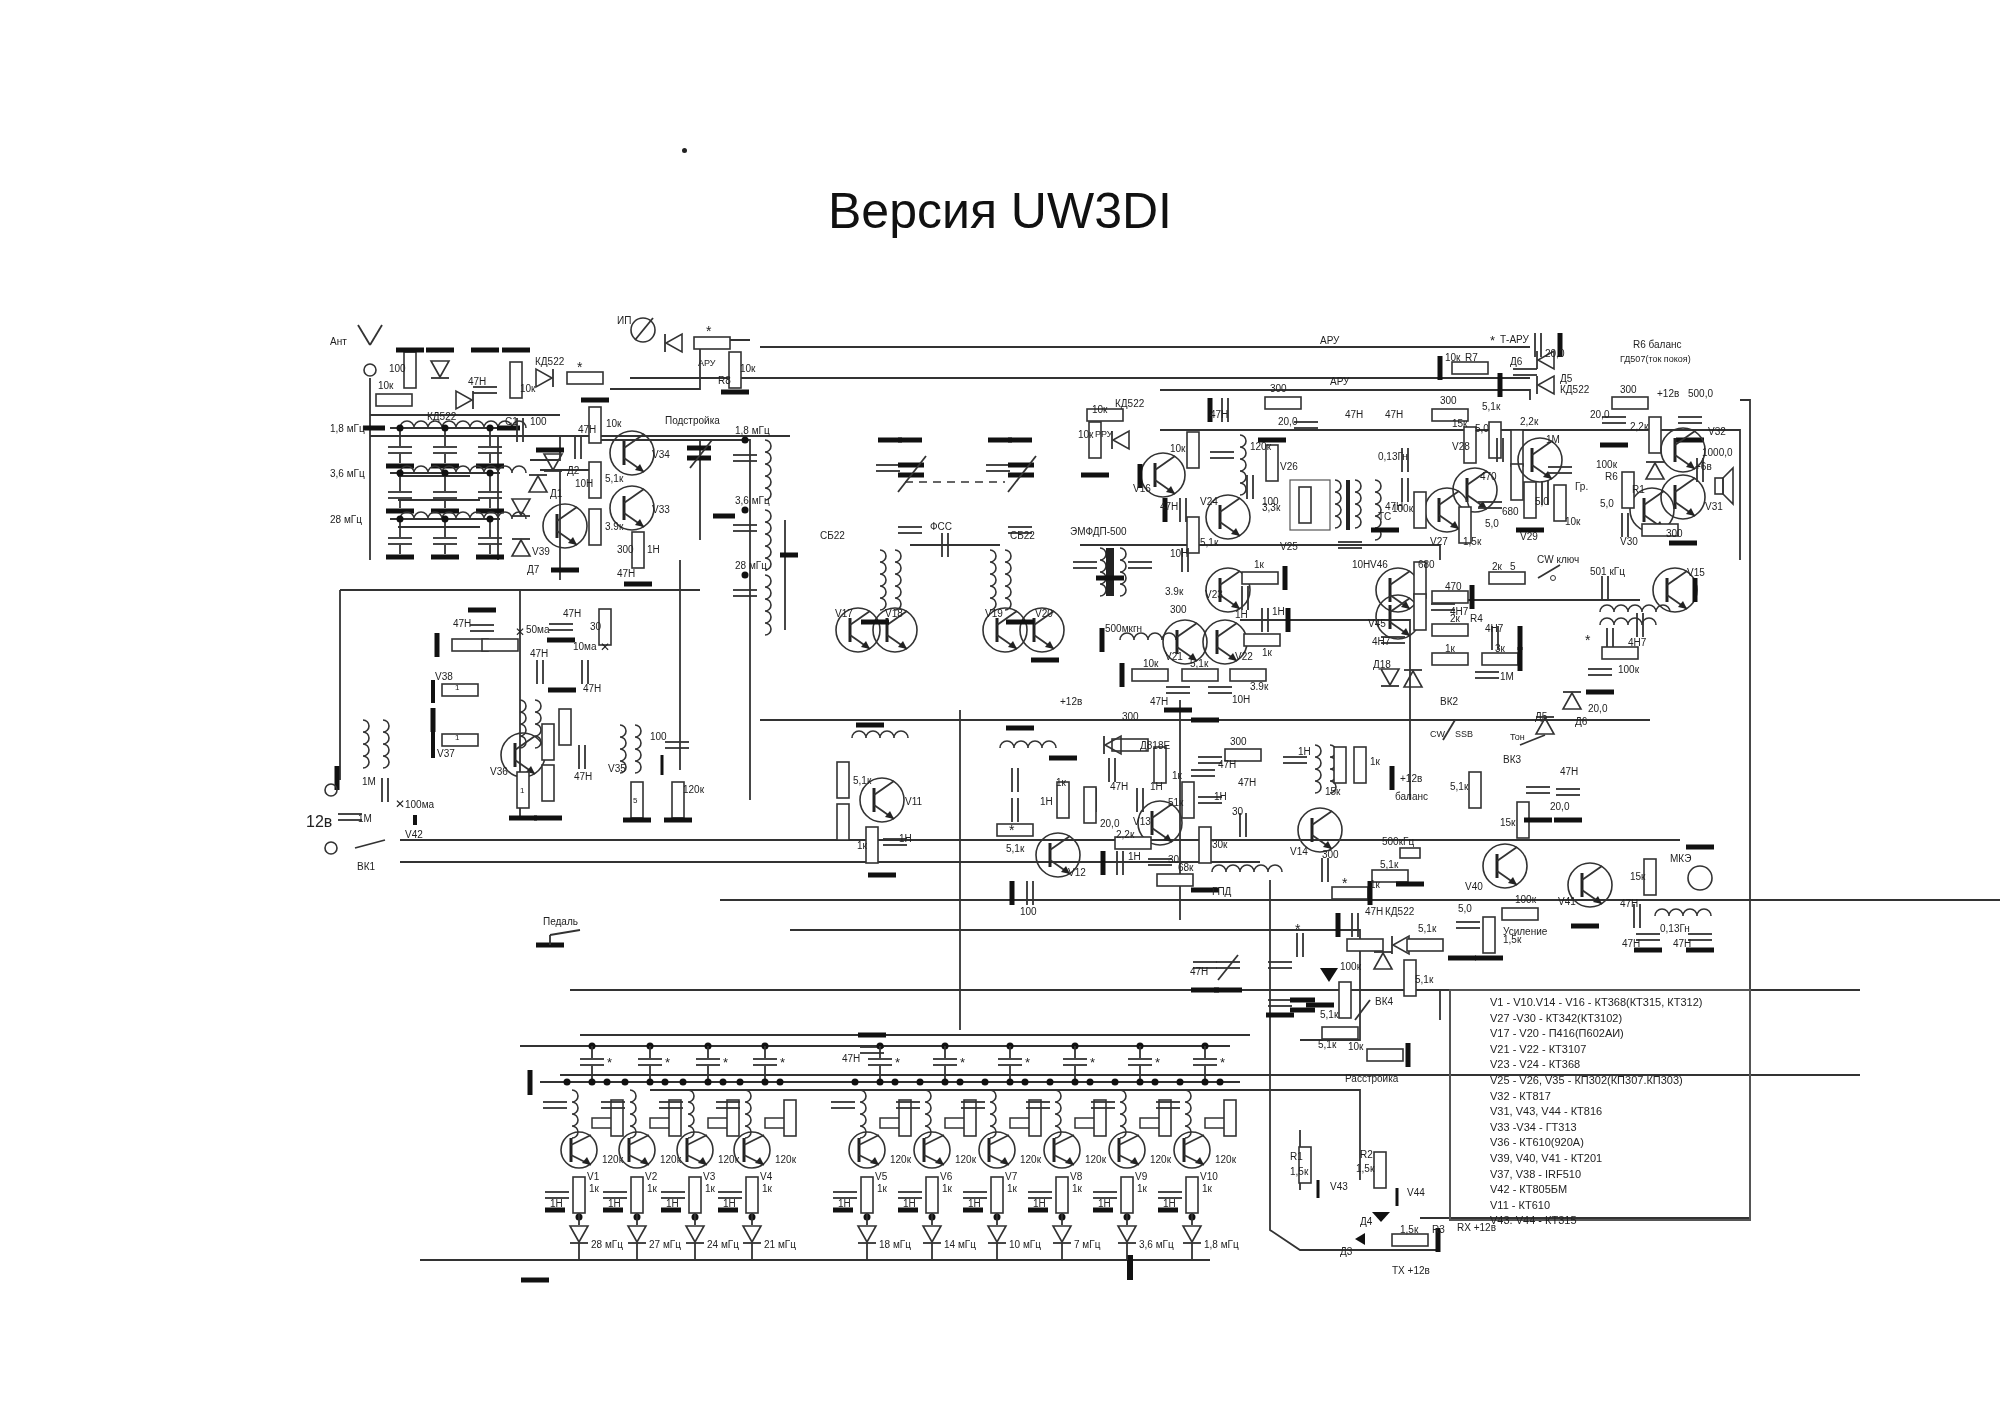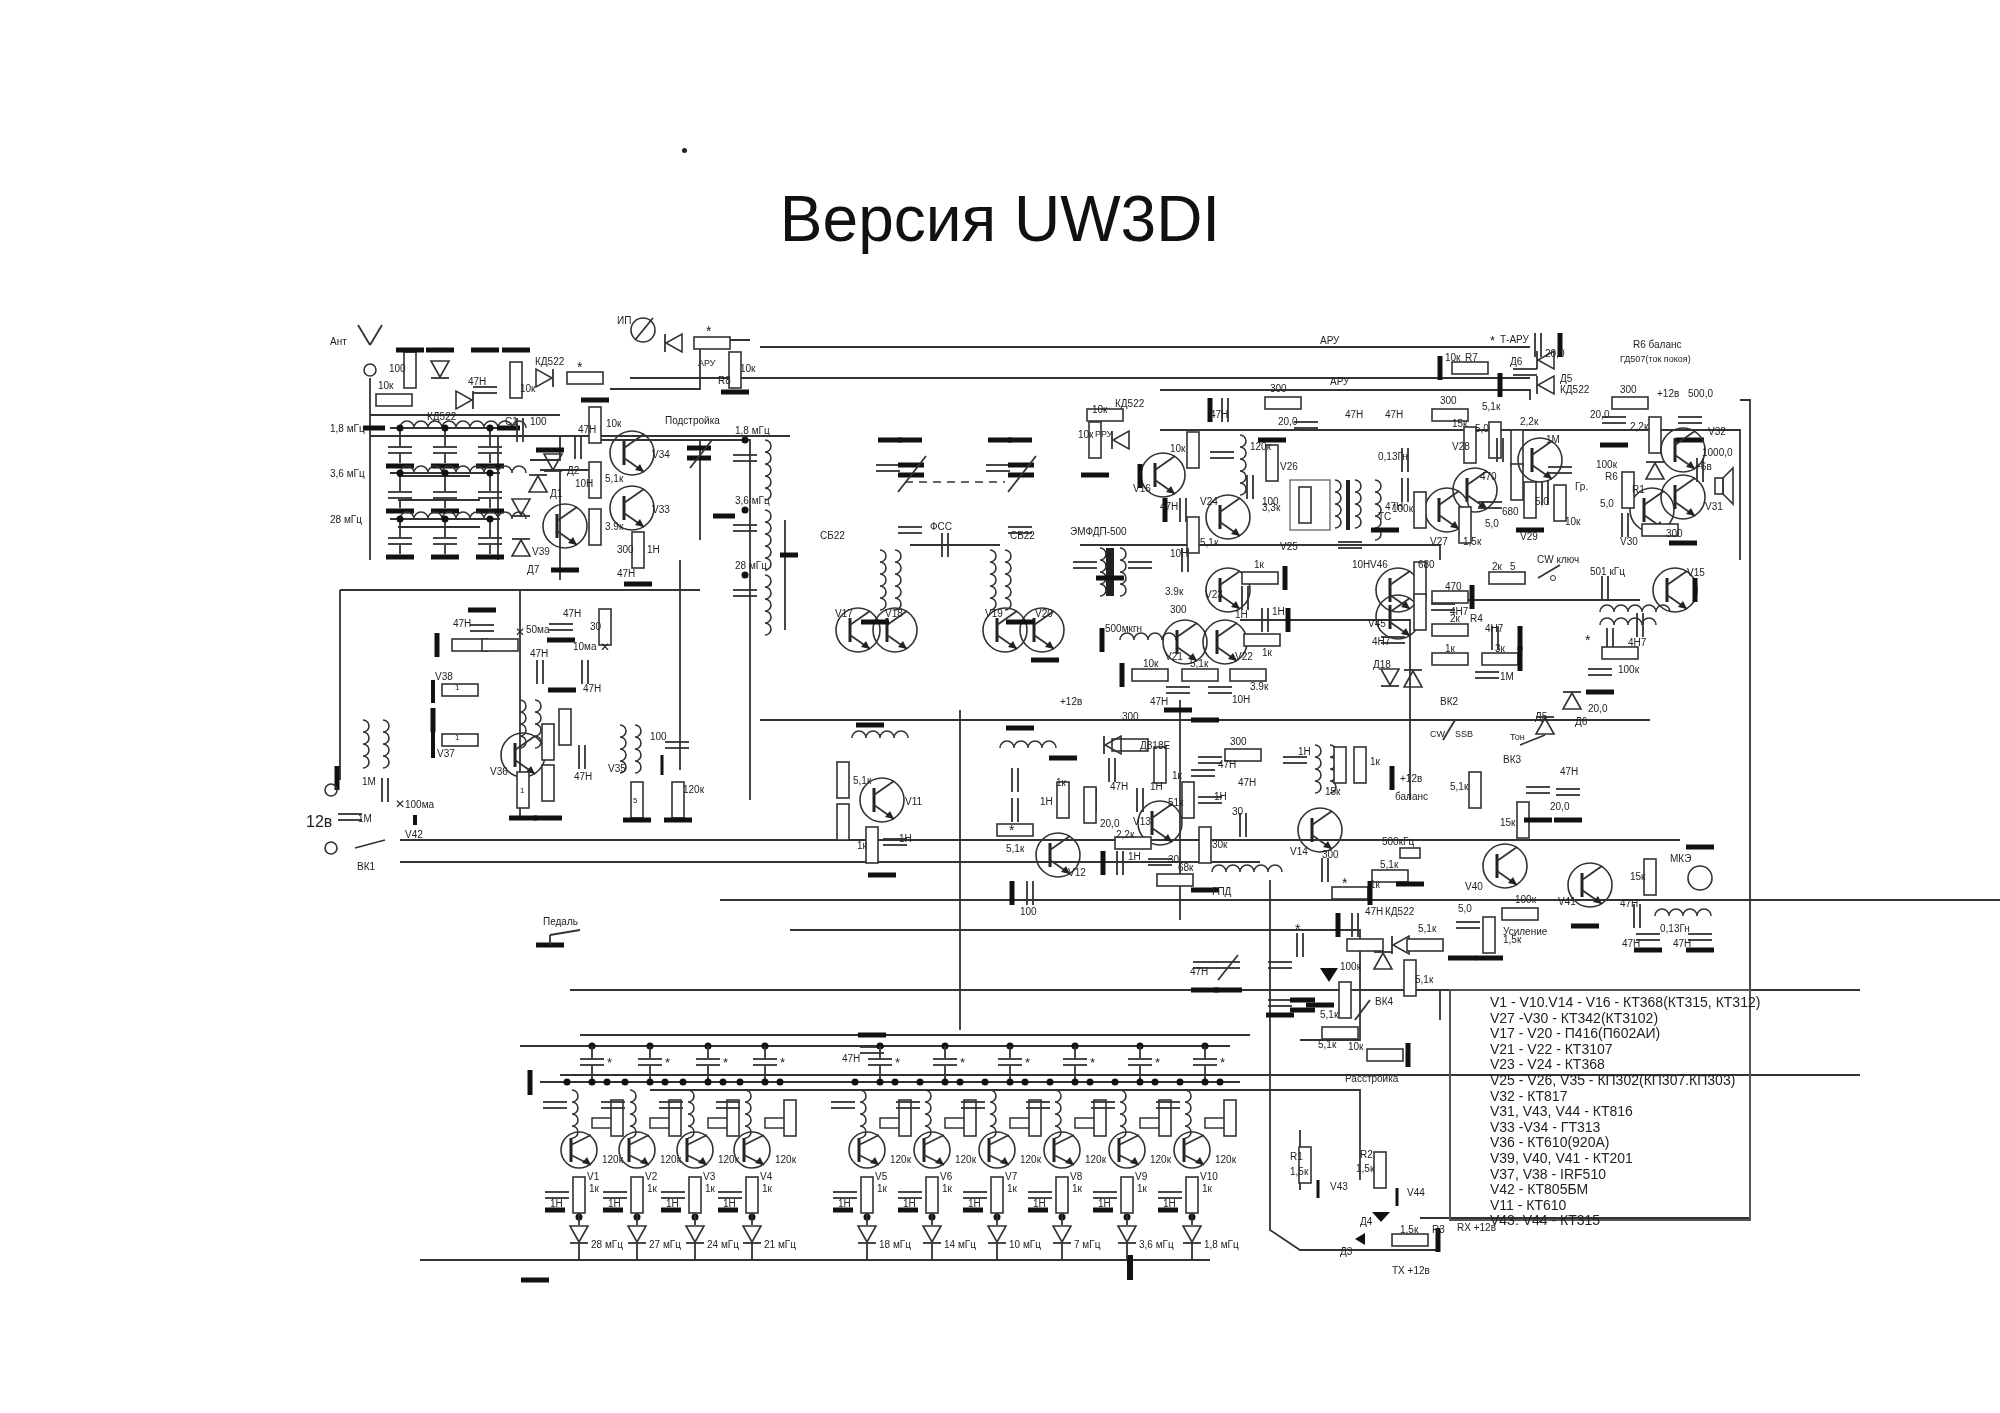--- a/index.html
+++ b/index.html
@@ -1,24 +1,24 @@
 <!DOCTYPE html>
 <html><head>
 <meta charset="utf-8">
 <style>
   html, body { margin: 0; padding: 0; background: #ffffff; }
   body { width: 2000px; height: 1413px; position: relative; overflow: hidden; font-family: "Liberation Sans", sans-serif; }
-  #title { position: absolute; left: 0; width: 2000px; top: 182px; text-align: center; font-size: 64px; color: #111; font-family: "Liberation Sans", sans-serif; letter-spacing: 0px; }
+  #title { position: absolute; left: 0; width: 2000px; top: 182px; text-align: center; font-size: 50px; color: #111; font-family: "Liberation Sans", sans-serif; letter-spacing: 0px; }
   #dot { position: absolute; left: 682px; top: 148px; width: 5px; height: 5px; background: #222; border-radius: 50%; }
   svg#schem { position: absolute; left: 0; top: 0; }
   svg text { font-family: "Liberation Sans", sans-serif; fill: #222; }
   .w { stroke: #333; stroke-width: 1.8; fill: none; }
   .g { stroke: #111; stroke-width: 5; }
   .box { stroke: #555; stroke-width: 2; fill: none; }
-  #legend { position: absolute; left: 1490px; top: 995px; font-size: 14px; color: #222; line-height: 15.6px; }
+  #legend { position: absolute; left: 1490px; top: 995px; font-size: 11px; color: #222; line-height: 15.6px; }
   #legend div { white-space: nowrap; }
 </style>
 </head>
 <body>
 
 <div id="dot"></div>
 <div id="title">Версия UW3DI</div>
 
 <svg id="schem" width="2000" height="1413" viewBox="0 0 2000 1413">
   <g id="wires">

